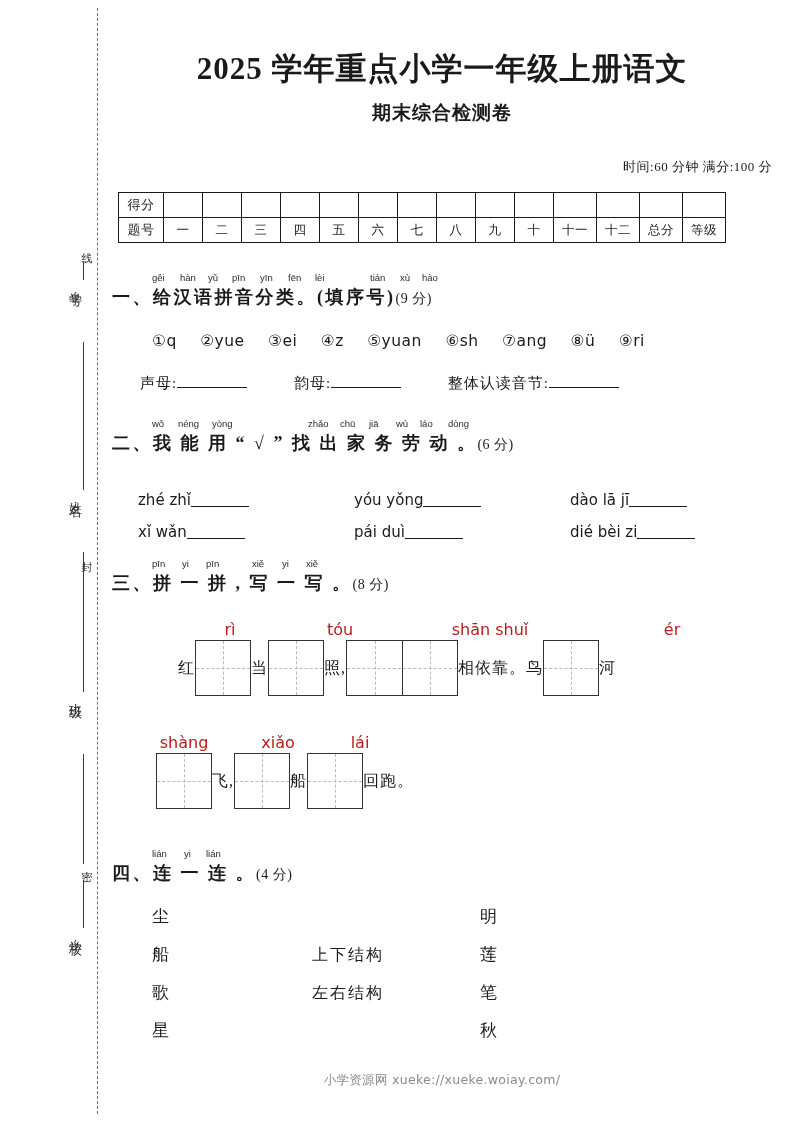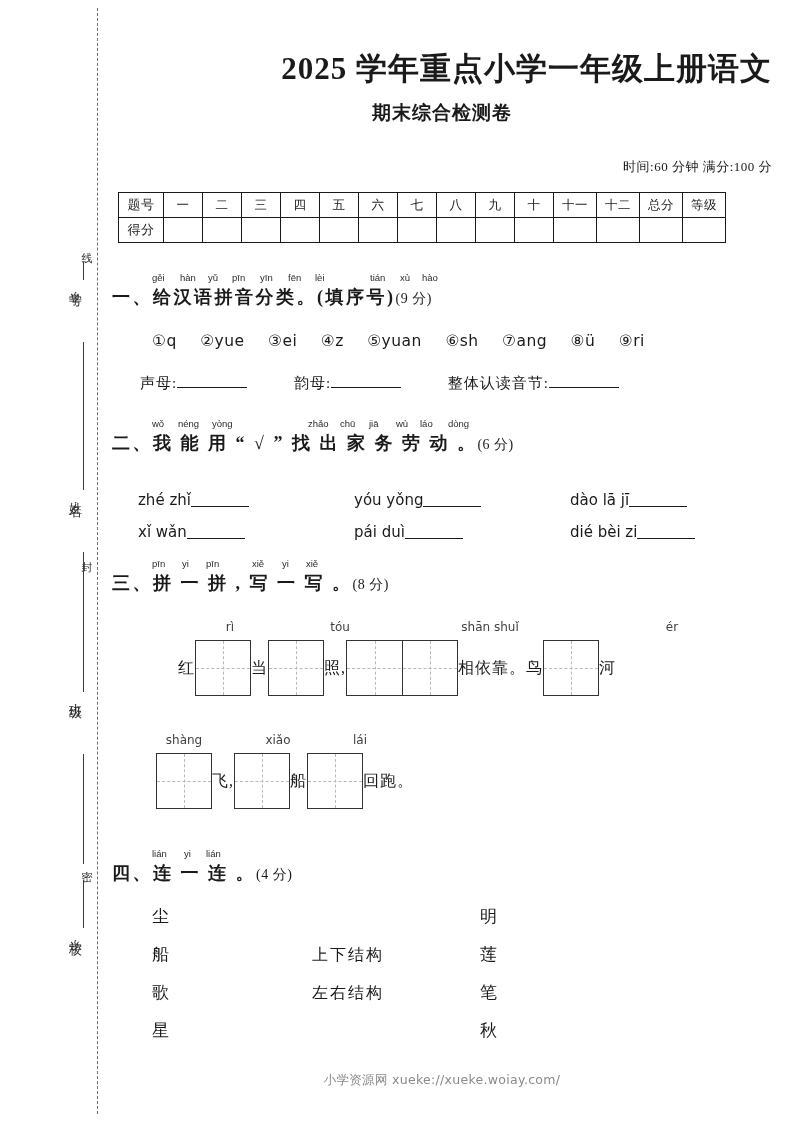--- a/index.html
+++ b/index.html
@@ -60,21 +60,21 @@
   .sheet {
     position: absolute;
     left: 112px; top: 0;
     width: 681px; height: 1122px;
   }
 
   .title-main {
     position: absolute;
     left: 0; top: 48px;
     width: 660px;
-    text-align: right;
+    text-align: center;
     font-family: "Liberation Serif", "DejaVu Serif", serif;
     font-size: 31px;
     font-weight: bold;
     letter-spacing: 1px;
     white-space: nowrap;
   }
   .title-sub {
     position: absolute;
     left: 0; top: 100px;
     width: 660px;
@@ -206,22 +206,22 @@
   }
   .tianzi.double .vq3 {
     position: absolute; top: 0; bottom: 0; left: 75%;
     border-left: 1px dashed #b9b9b9;
   }
 
   .q3-line { position: absolute; left: 12px; width: 660px; white-space: nowrap; }
   .q3-line .py {
     position: absolute;
     font-family: "DejaVu Sans", sans-serif;
-    font-size: 12px;
-    color: #404040;
+    font-size: 16px;
+    color: #b91c1c;
     text-align: center;
     white-space: nowrap;
   }
   .q3-line .han {
     display: inline-block;
     font-size: 16px;
     letter-spacing: 1px;
     vertical-align: middle;
   }
   .q3-run { position: absolute; }
@@ -269,53 +269,53 @@
 
 <div class="sheet">
 
   <div class="title-main">2025  学年重点小学一年级上册语文</div>
   <div class="title-sub">期末综合检测卷</div>
   <div class="title-meta">时间:60 分钟   满分:100 分</div>
 
   <table class="score-table">
     <tbody>
         <tr>
+      <td class="rowhead">得分</td>
+      <td class="cell"></td>
+      <td class="cell"></td>
+      <td class="cell"></td>
+      <td class="cell"></td>
+      <td class="cell"></td>
+      <td class="cell"></td>
+      <td class="cell"></td>
+      <td class="cell"></td>
+      <td class="cell"></td>
+      <td class="cell"></td>
+      <td class="cell-w"></td>
+      <td class="cell-w"></td>
+      <td class="cell-w"></td>
+      <td class="cell-w"></td>
+    </tr>
+    <tr>
       <td class="rowhead">题号</td>
       <td class="cell">一</td>
       <td class="cell">二</td>
       <td class="cell">三</td>
       <td class="cell">四</td>
       <td class="cell">五</td>
       <td class="cell">六</td>
       <td class="cell">七</td>
       <td class="cell">八</td>
       <td class="cell">九</td>
       <td class="cell">十</td>
       <td class="cell-w">十一</td>
       <td class="cell-w">十二</td>
       <td class="cell-w">总分</td>
       <td class="cell-w">等级</td>
     </tr>
-    <tr>
-      <td class="rowhead">得分</td>
-      <td class="cell"></td>
-      <td class="cell"></td>
-      <td class="cell"></td>
-      <td class="cell"></td>
-      <td class="cell"></td>
-      <td class="cell"></td>
-      <td class="cell"></td>
-      <td class="cell"></td>
-      <td class="cell"></td>
-      <td class="cell"></td>
-      <td class="cell-w"></td>
-      <td class="cell-w"></td>
-      <td class="cell-w"></td>
-      <td class="cell-w"></td>
-    </tr>
   </tbody>
     </table>
 
   <div class="qhead" style="top:272px">
     <div class="py-row">
       <span style="left:40px">gěi</span>
       <span style="left:68px">hàn</span>
       <span style="left:96px">yǔ</span>
       <span style="left:120px">pīn</span>
       <span style="left:148px">yīn</span>

